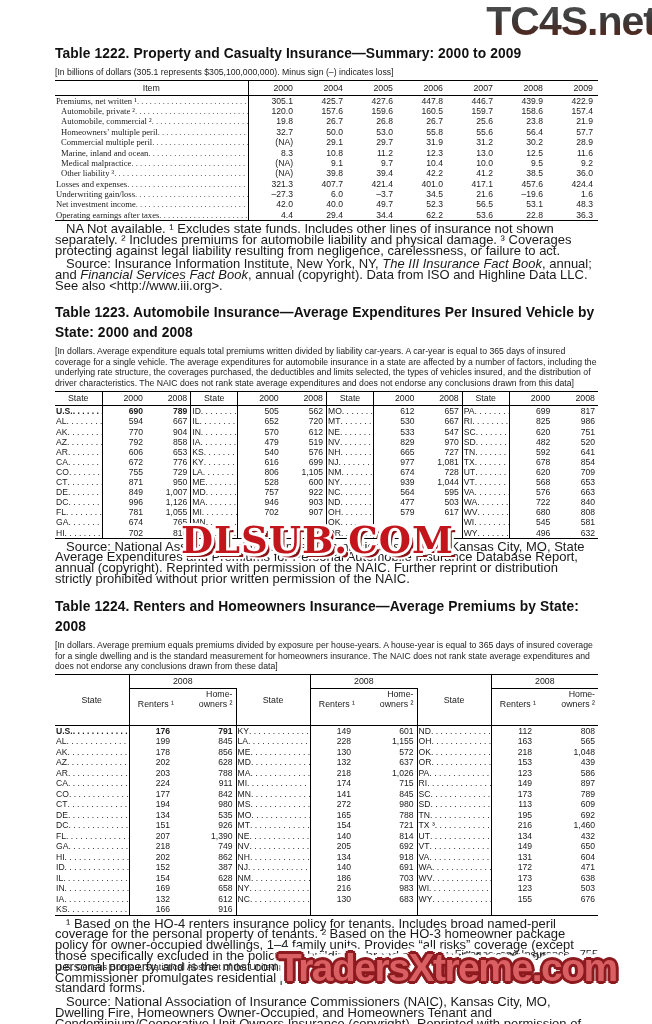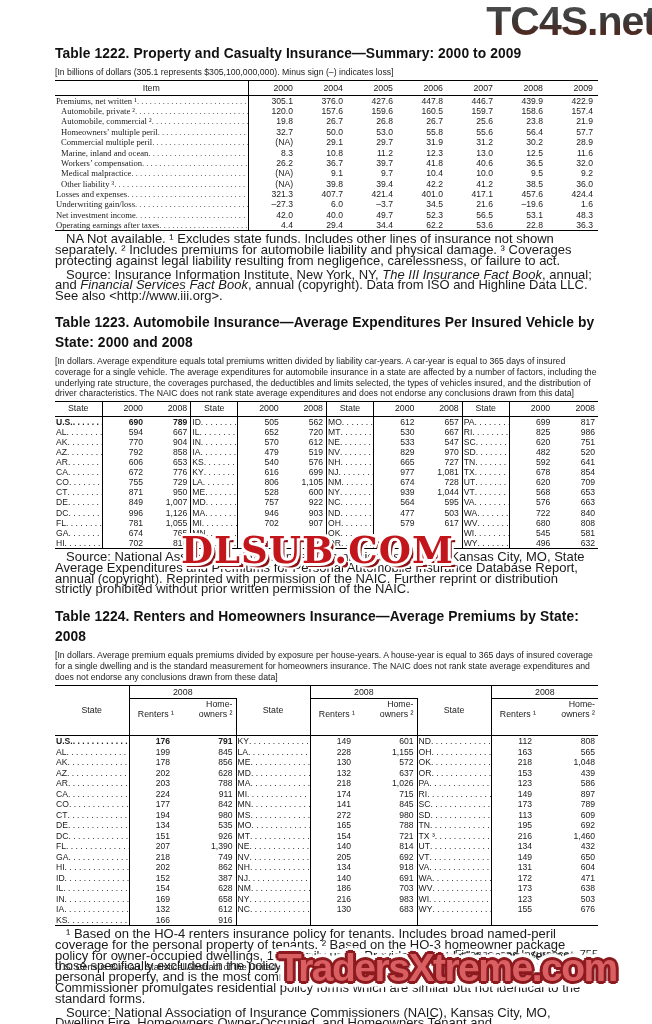--- a/index.html
+++ b/index.html
@@ -122,21 +122,21 @@
     </thead>
     <tbody>
         <tr>
           <td class="item">
             <span class="lead">
               <span class="lbl">Premiums, net written ¹</span>
               <span class="dots"></span>
             </span>
           </td>
           <td class="num">305.1</td>
-          <td class="num">376.0</td>
+          <td class="num">425.7</td>
           <td class="num">427.6</td>
           <td class="num">447.8</td>
           <td class="num">446.7</td>
           <td class="num">439.9</td>
           <td class="num">422.9</td>
         </tr>
         <tr>
           <td class="item ind">
             <span class="lead">
               <span class="lbl">Automobile, private ²</span>
@@ -203,35 +203,20 @@
               <span class="dots"></span>
             </span>
           </td>
           <td class="num">8.3</td>
           <td class="num">10.8</td>
           <td class="num">11.2</td>
           <td class="num">12.3</td>
           <td class="num">13.0</td>
           <td class="num">12.5</td>
           <td class="num">11.6</td>
-        </tr>
-        <tr>
-          <td class="item ind">
-            <span class="lead">
-              <span class="lbl">Workers’ compensation</span>
-              <span class="dots"></span>
-            </span>
-          </td>
-          <td class="num">26.2</td>
-          <td class="num">36.7</td>
-          <td class="num">39.7</td>
-          <td class="num">41.8</td>
-          <td class="num">40.6</td>
-          <td class="num">36.5</td>
-          <td class="num">32.0</td>
         </tr>
         <tr>
           <td class="item ind">
             <span class="lead">
               <span class="lbl">Medical malpractice</span>
               <span class="dots"></span>
             </span>
           </td>
           <td class="num">(NA)</td>
           <td class="num">9.1</td>

